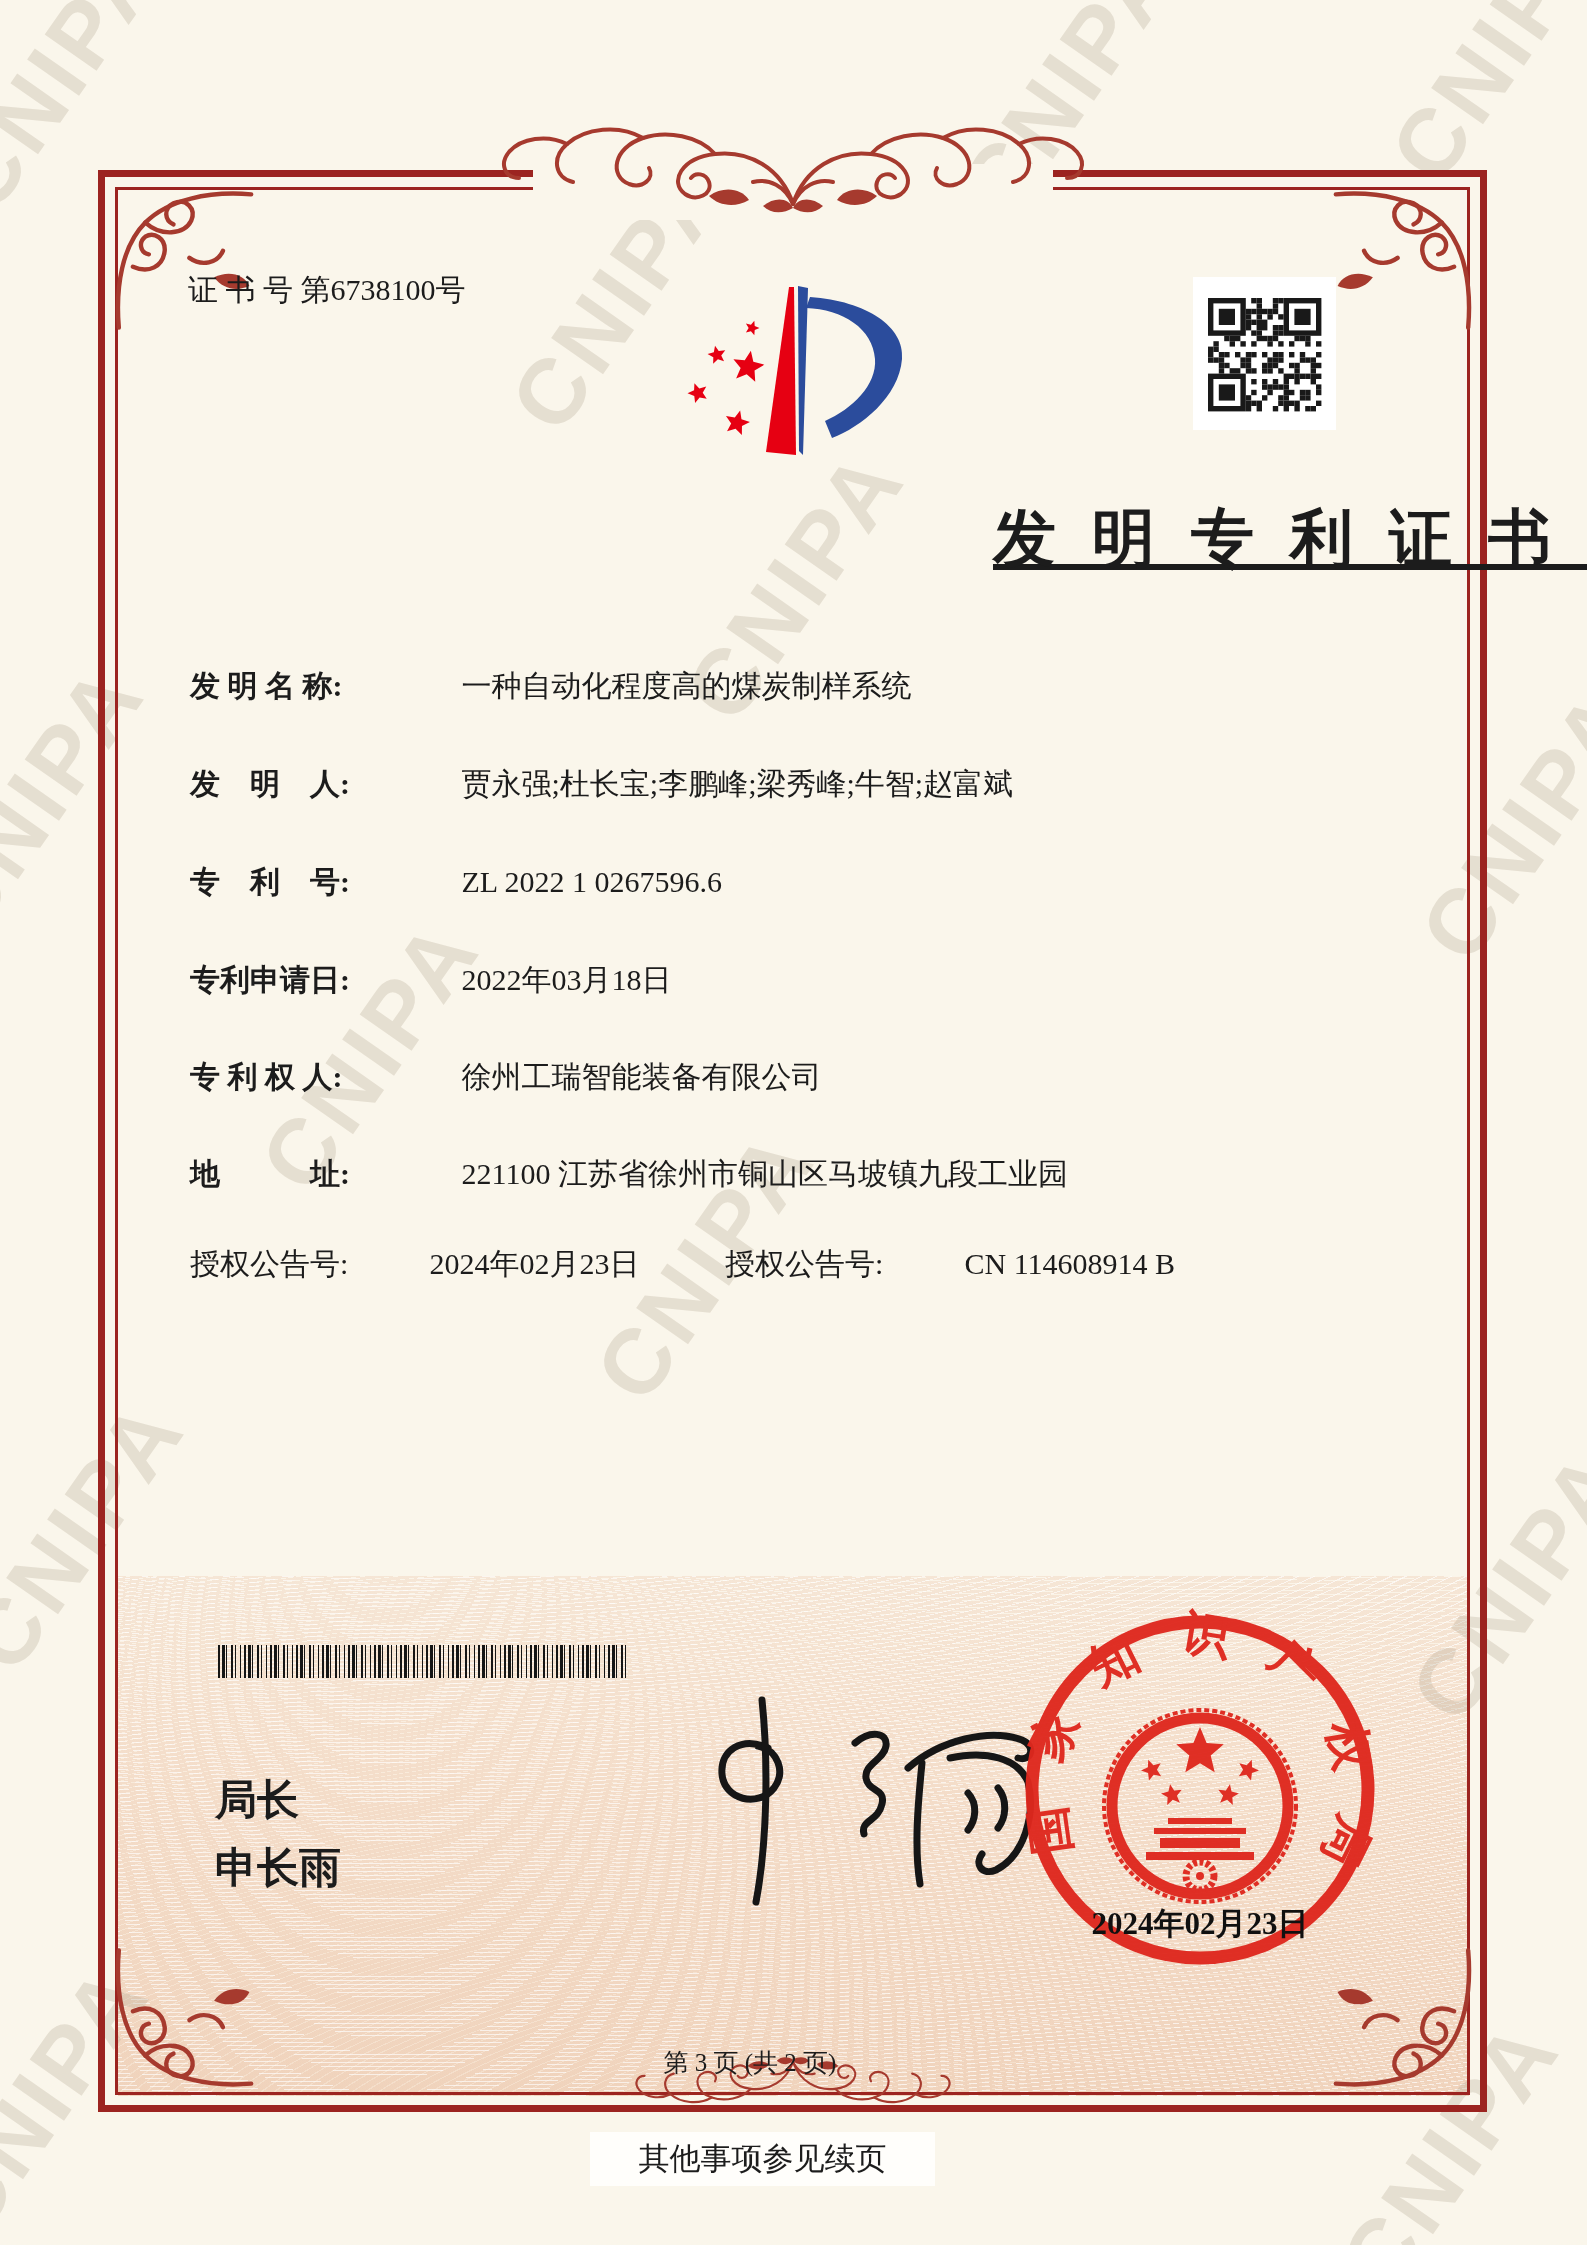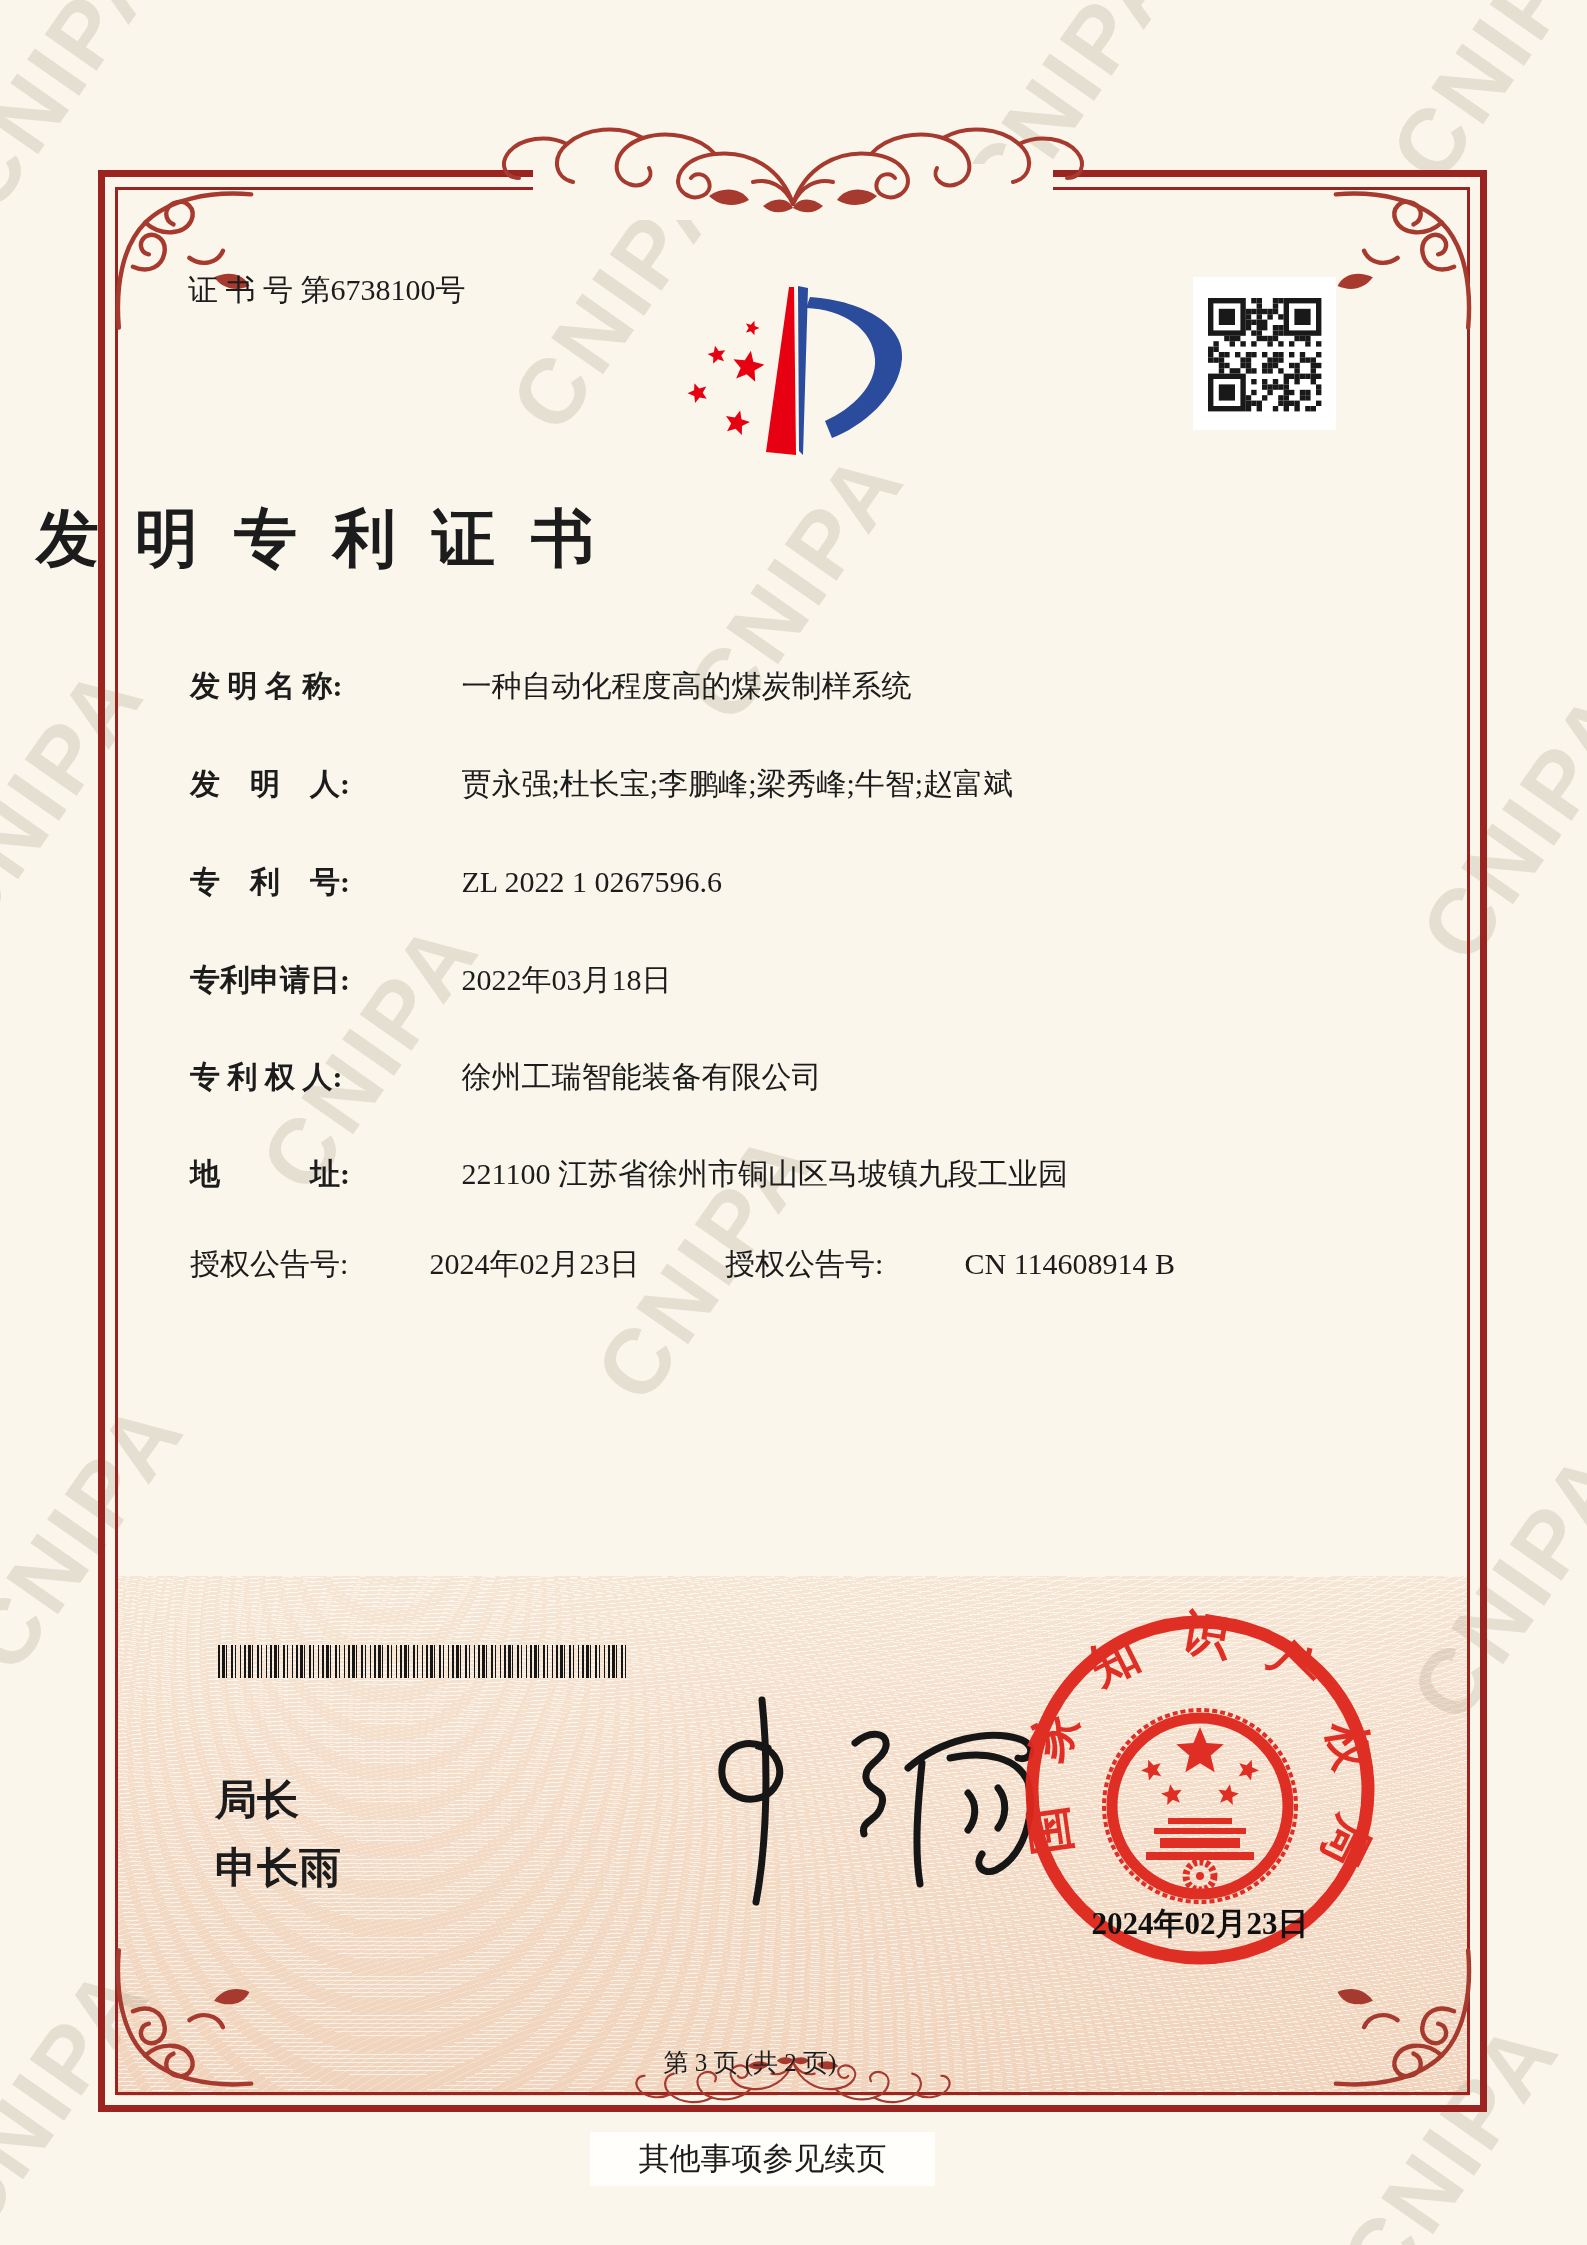--- a/index.html
+++ b/index.html
@@ -21,22 +21,22 @@
 
   
   .frame-outer{position:absolute;left:98px;top:170px;width:1375px;height:1928px;
       border:7px solid #9C2420;z-index:4;}
   .frame-inner{position:absolute;left:115px;top:187px;width:1349px;height:1902px;
       border:3px solid #9C2420;z-index:4;}
   .orn{position:absolute;z-index:5;}
 
   
   .cert-no{position:absolute;left:188px;top:270px;font-size:30px;z-index:6;}
-  .title{position:absolute;left:0;top:496px;width:100%;text-align:left;font-size:63px;
-      font-weight:bold;letter-spacing:36px;text-indent:36px;z-index:6;}
+  .title{position:absolute;left:0;top:496px;width:100%;text-align:right;font-size:63px;
+      font-weight:bold;letter-spacing:36px;text-indent:36px;z-index:6;text-decoration:underline;}
   .row{position:absolute;left:190px;font-size:30px;white-space:nowrap;z-index:6;}
   .lab{display:inline-block;min-width:264px;font-weight:bold;}
   .lab2{display:inline-block;min-width:232px;}
   .grant2{margin-left:78px;}
   .paras{position:absolute;left:190px;top:1306px;width:1240px;font-size:27.5px;
       line-height:1.82;text-align:justify;z-index:6;}
   .paras p{margin:0;text-indent:2em;}
 
   .barcode{position:absolute;left:218px;top:1645px;width:410px;height:33px;z-index:6;
     background-image:repeating-linear-gradient(90deg,

